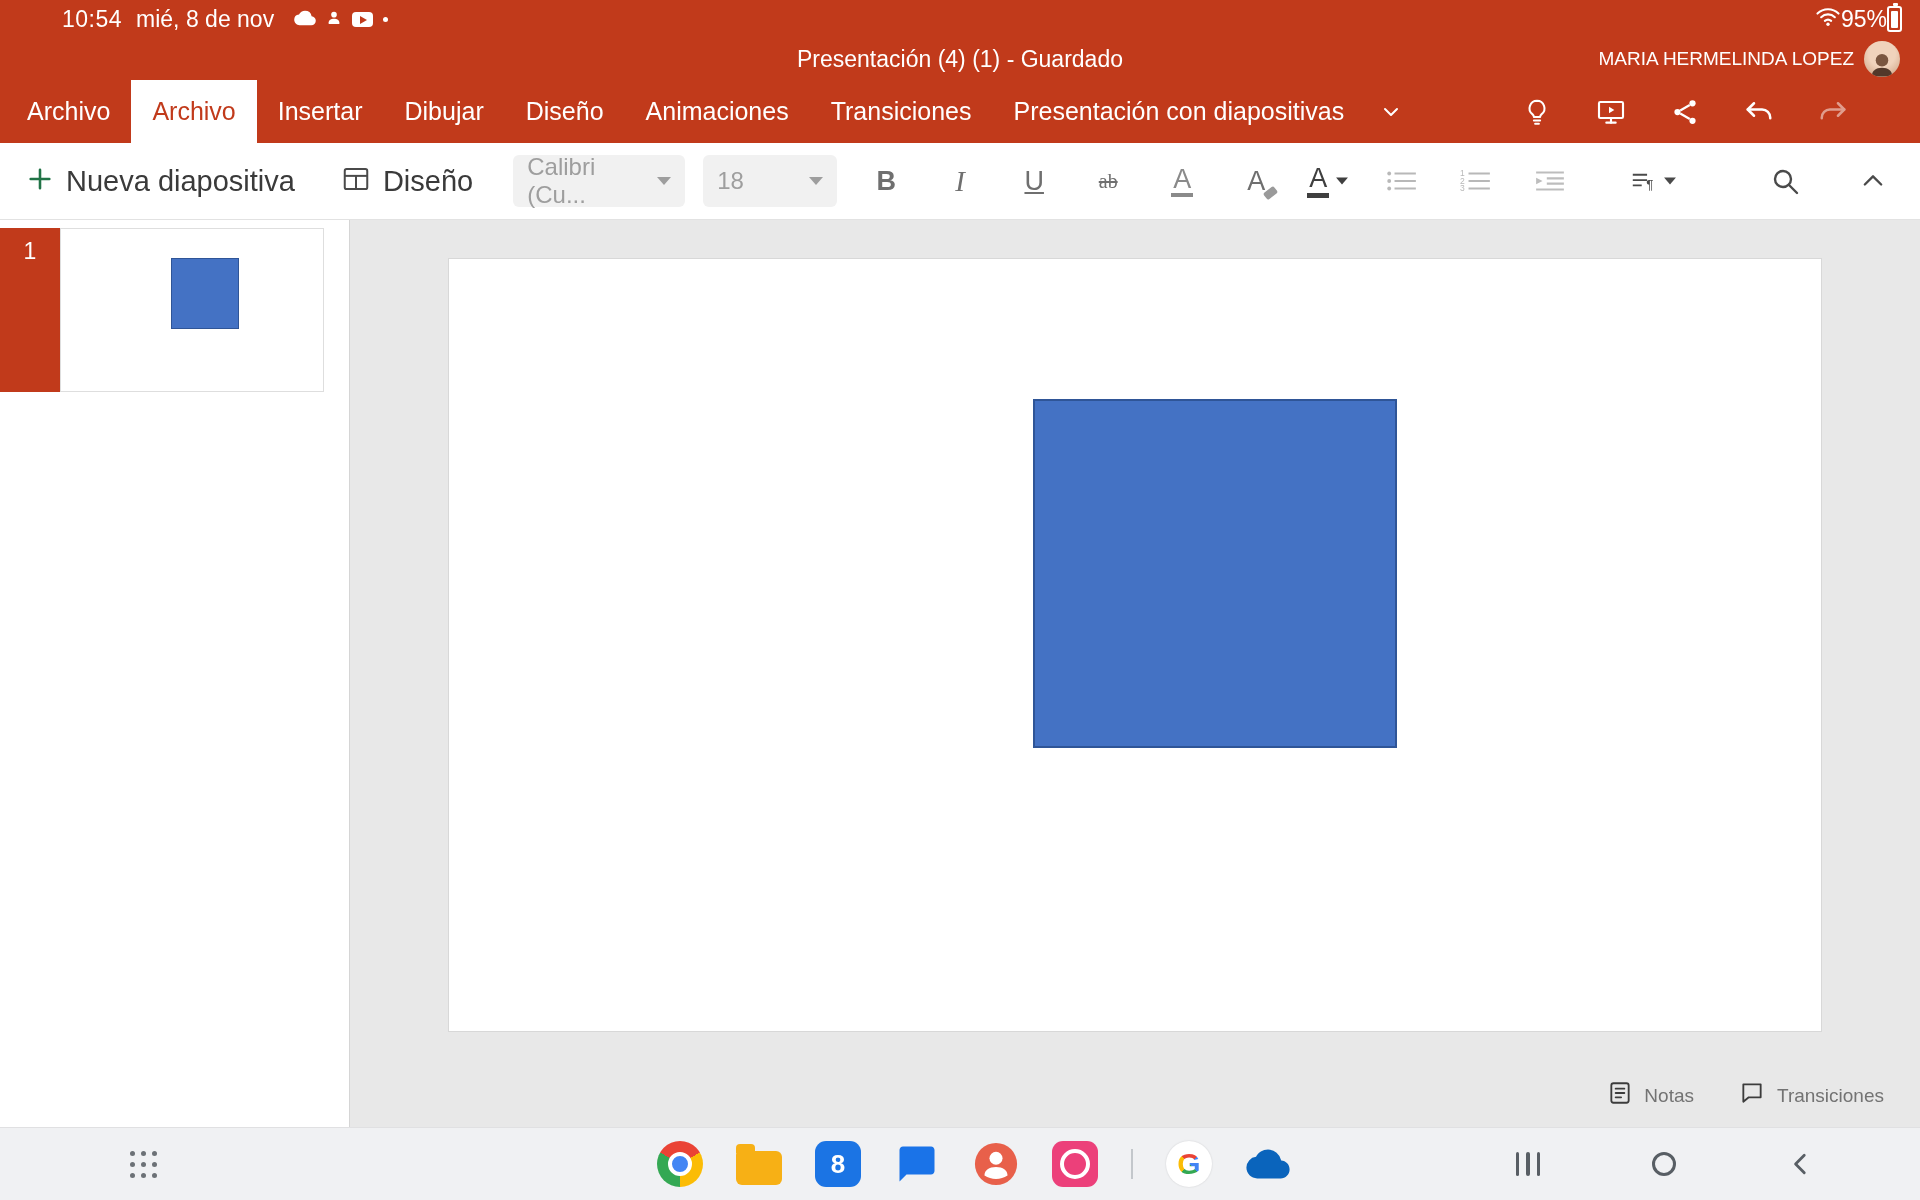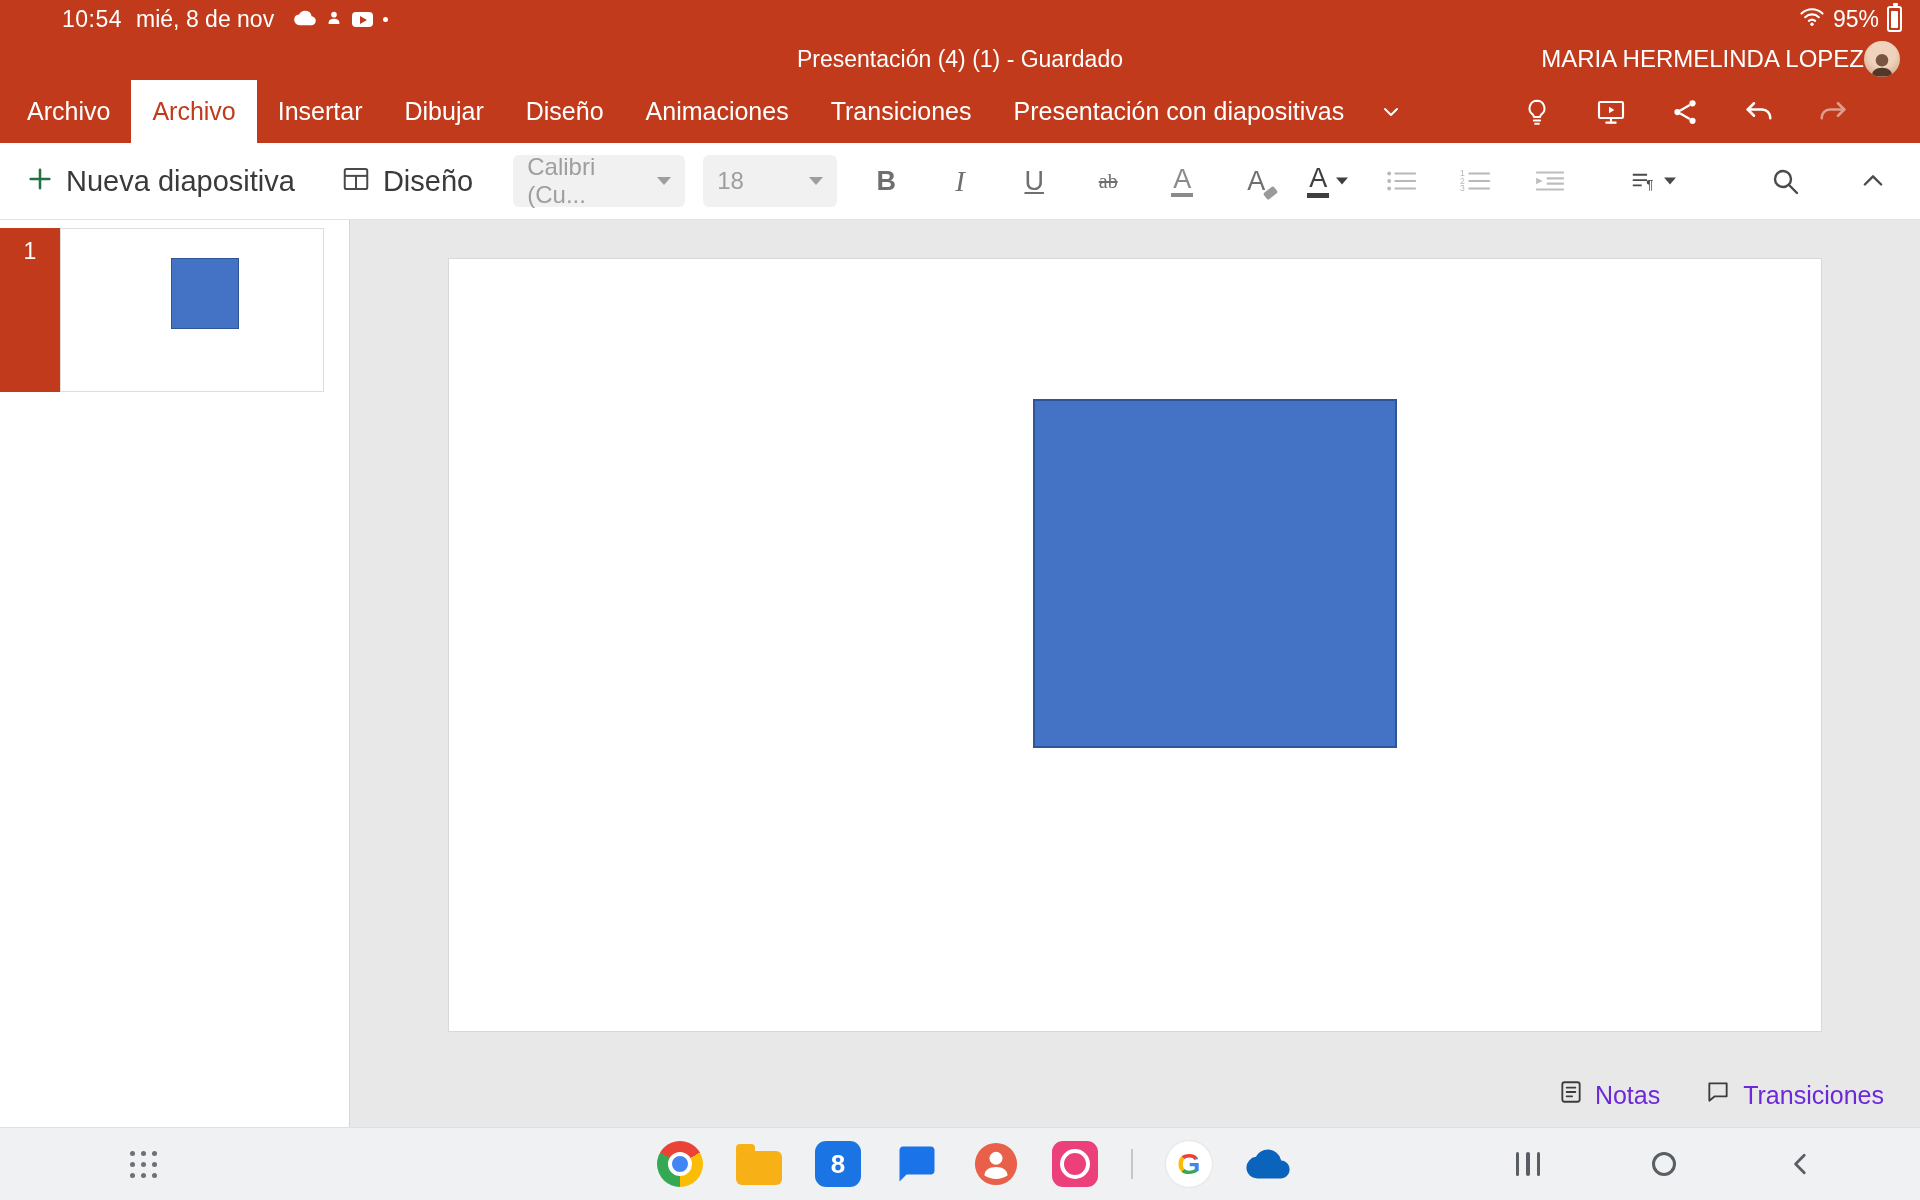--- a/index.html
+++ b/index.html
@@ -12,27 +12,27 @@
   
   .app-header { background:var(--brand-red,#C13A1B); color:#fff; flex:0 0 auto; }
 
   .status-bar { height:38px; display:flex; justify-content:space-between; align-items:center; padding:0 18px 0 30px; font-size:23px; }
   .sb-left { display:flex; align-items:center; gap:14px; }
   .sb-time { letter-spacing:.5px;margin-left:32px; }
   .sb-icons { display:flex; align-items:center; gap:10px; margin-left:6px; }
   .yt-box { width:21px; height:15px; background:#fff; border-radius:4px; position:relative; }
   .yt-box::after { content:""; position:absolute; left:8px; top:4px; border-left:7px solid var(--brand-red,#C13A1B); border-top:4px solid transparent; border-bottom:4px solid transparent; }
   .sb-dot { width:5px; height:5px; border-radius:50%; background:#fff; }
-  .sb-right { display:flex; align-items:center; gap:8px; }
+  .sb-right { display:flex; align-items:center; }
   .battery { width:15px; height:26px; border:2px solid #fff; border-radius:3px; position:relative; padding:2px; }
   .battery::before { content:""; position:absolute; top:-5px; left:4px; width:5px; height:3px; background:#fff; border-radius:1px; }
   .battery-fill { position:absolute; left:2px; right:2px; bottom:2px; top:3px; background:#fff; border-radius:1px; }
 
   .title-row { height:42px; position:relative; display:flex; align-items:center; justify-content:center; font-size:23px; }
-  .account { position:absolute; right:20px; top:0; height:100%; display:flex; align-items:center; gap:0; font-size:24px; }
+  .account { position:absolute; right:20px; top:0; height:100%; display:flex; align-items:center; gap:10px; font-size:19px; }
   .avatar { width:36px; height:36px; border-radius:50%; background:radial-gradient(circle at 50% 35%, #F0D3BC 0 45%, #C79B7B 100%); display:flex; align-items:flex-end; justify-content:center; overflow:hidden; }
 
   .tab-row { height:63px; display:flex; align-items:stretch; padding-left:6px; }
   .tab { display:flex; align-items:center; padding:0 21px; font-size:25px; color:#fff; white-space:nowrap; }
   .tab.selected { background:#fff; color:var(--brand-red,#C13A1B); }
   .tab-overflow { align-self:center; margin-left:14px; display:flex; }
   .ribbon-actions { margin-left:auto; display:flex; align-items:center; gap:40px; padding-right:70px; }
   .icon-btn { width:34px; height:34px; align-items:center; justify-content:center; display:flex; }
   .disabled-ic { opacity:.5; }
 
@@ -69,21 +69,21 @@
   .thumb-row { display:flex; height:164px; }
   .sel-strip { width:60px; background:var(--brand-red,#C13A1B); display:flex; justify-content:center; align-items:flex-start; padding-top:10px; }
   .slide-num { color:#fff; font-size:23px; }
   .thumb { flex:1; margin-right:25px; background:#fff; border:1px solid #DEDEDE; position:relative; }
   .thumb-shape { position:absolute; left:42%; top:18%; width:26%; height:44%; background:var(--shape-fill,#4472C4); border:1px solid var(--shape-border,#2F5597); }
 
   .canvas { flex:1; position:relative; min-width:0; }
   .slide { width:1374px; height:774px; margin:38px auto 0; background:#fff; border:1px solid #D8D8D8; position:relative; }
   .shape { position:absolute; left:584px; top:140px; width:364px; height:349px; background:var(--shape-fill,#4472C4); border:2px solid var(--shape-border,#2F5597); }
   .canvas-footer { position:absolute; right:36px; bottom:16px; display:flex; align-items:center; gap:44px; }
-  .cf-btn { gap:11px; font-size:25px; color:#6d28d9; }
+  .cf-btn { gap:11px; font-size:19px; color:#737373; }
 
   
   .nav-bar { height:73px; background:var(--navbar-bg,#F0F1F3); border-top:1px solid #E0E0E2; position:relative; display:flex; align-items:center; flex:0 0 auto; }
   .drawer { position:absolute; left:130px; display:grid; grid-template-columns:repeat(3,5px); grid-gap:6px; }
   .drawer i { width:5px; height:5px; border-radius:50%; background:#6C7176; }
   .dock { margin:0 auto; display:flex; align-items:center; gap:33px; transform:translateX(14px); }
   .app-icon { width:46px; height:46px; display:flex; align-items:center; justify-content:center; position:relative; cursor:pointer; }
   .chrome { border-radius:50%; background:conic-gradient(from -60deg, #EA4335 0 120deg, #FBBC05 120deg 240deg, #34A853 240deg 360deg); }
   .chrome::after { content:""; position:absolute; inset:11px; background:#4285F4; border:4px solid #fff; border-radius:50%; }
   .folder { width:46px; height:34px; background:#F7B015; border-radius:4px 6px 6px 6px; position:relative; margin-top:8px; }

